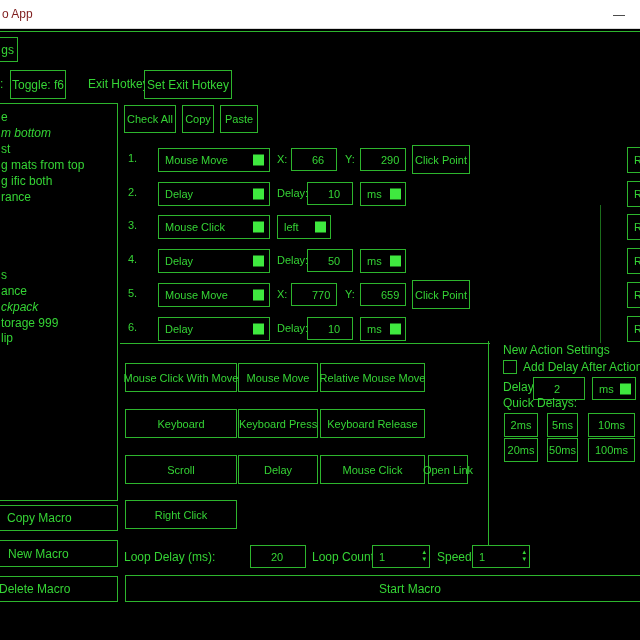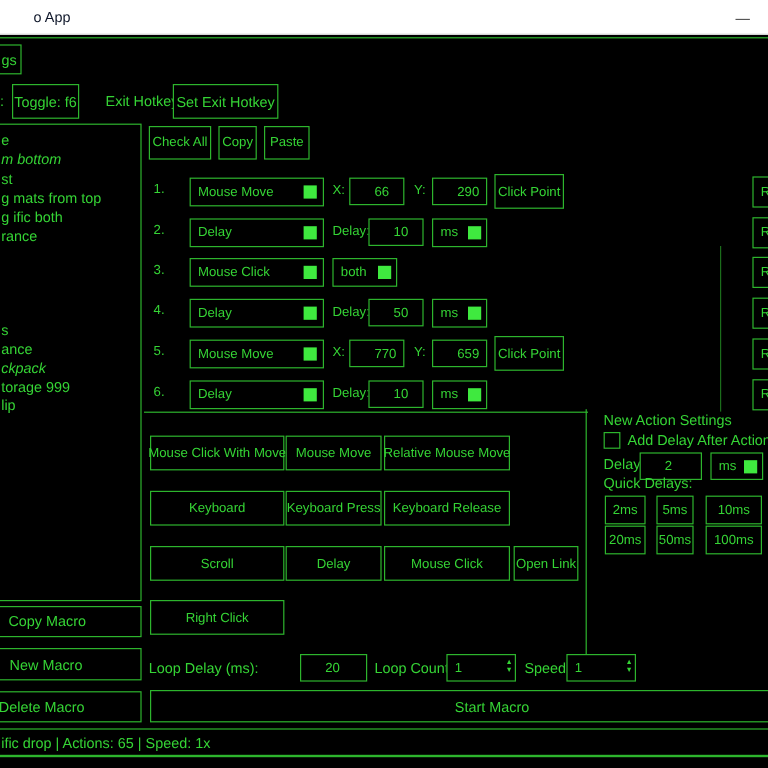--- a/index.html
+++ b/index.html
@@ -31,21 +31,21 @@
     position:absolute; width:11px; height:11px; background:#3fe93f;
     top:50%; transform:translateY(-50%);
   }
   .line { position:absolute; background:#2db52d; }
   .dimline { position:absolute; background:#1b6d1b; }
   .panel { position:absolute; background:#000; border:1px solid #2db52d; }
   .list-item { position:absolute; left:1px; font-size:12px; color:#35d435; white-space:nowrap; height:15px; }
   .spin-arrows { position:absolute; right:3px; top:2px; display:flex; flex-direction:column; line-height:7px; font-size:7px; color:#35d435; }
   .chk { position:absolute; width:14px; height:14px; border:1px solid #2db52d; background:#000; }
   #titlebar { position:absolute; left:0; top:0; width:640px; height:29px; background:#ffffff; border-bottom:1px solid #d9d9d9; }
-  #titlebar .title { position:absolute; left:2px; top:7px; font-size:12px; color:#0f172a;margin-left:26px; }
+  #titlebar .title { position:absolute; left:2px; top:7px; font-size:12px; color:#7f1d1d; }
   #min-btn { position:absolute; left:598px; top:0; width:42px; height:29px; display:flex; align-items:center; justify-content:center; color:#333; font-size:12px; }
 </style>
 </head>
 <body>
 
 <div id="app">
 
   <div id="titlebar">
     <span class="title">o App</span>
     <div id="min-btn">
@@ -113,21 +113,21 @@
     <span class="sq" style="right:4px;"></span>
   </div>
   <div class="btn btn-left" style="left:627px; top:181px; width:45px; height:26px; padding-left:6px;">R</div>
 
   <span class="lbl-sm" style="left:128px; top:219px;">3.</span>
   <div class="dd" style="left:158px; top:215px; width:112px; height:24px;">
     <span class="dd-text">Mouse Click</span>
     <span class="sq" style="right:5px;"></span>
   </div>
   <div class="dd" style="left:277px; top:215px; width:54px; height:24px;">
-    <span class="dd-text">both</span>
+    <span class="dd-text">left</span>
     <span class="sq" style="right:4px;"></span>
   </div>
   <div class="btn btn-left" style="left:627px; top:214px; width:45px; height:26px; padding-left:6px;">R</div>
 
   <span class="lbl-sm" style="left:128px; top:253px;">4.</span>
   <div class="dd" style="left:158px; top:249px; width:112px; height:24px;">
     <span class="dd-text">Delay</span>
     <span class="sq" style="right:5px;"></span>
   </div>
   <span class="lbl-sm" style="left:277px; top:254px;">Delay:</span>
@@ -171,21 +171,21 @@
   <div class="btn" style="left:238px; top:363px; width:80px; height:29px;">Mouse Move</div>
   <div class="btn" style="left:320px; top:363px; width:105px; height:29px;">Relative Mouse Move</div>
 
   <div class="btn" style="left:125px; top:409px; width:112px; height:29px;">Keyboard</div>
   <div class="btn" style="left:238px; top:409px; width:80px; height:29px;">Keyboard Press</div>
   <div class="btn" style="left:320px; top:409px; width:105px; height:29px;">Keyboard Release</div>
 
   <div class="btn" style="left:125px; top:455px; width:112px; height:29px;">Scroll</div>
   <div class="btn" style="left:238px; top:455px; width:80px; height:29px;">Delay</div>
   <div class="btn" style="left:320px; top:455px; width:105px; height:29px;">Mouse Click</div>
-  <div class="btn" style="left:428px; top:455px; width:54px; height:29px;">Open Link</div>
+  <div class="btn" style="left:428px; top:455px; width:40px; height:29px;">Open Link</div>
 
   <div class="btn" style="left:125px; top:500px; width:112px; height:29px;">Right Click</div>
 
   <span class="lbl" style="left:503px; top:343px;text-align:center;">New Action Settings</span>
   <div class="chk" style="left:503px; top:360px;"></div>
   <span class="lbl" style="left:523px; top:360px;">Add Delay After Action</span>
   <span class="lbl" style="left:503px; top:380px;">Delay:</span>
   <input class="inp" style="left: 533px; top: 377px; width: 52px; height: 23px;" value="2">
   <div class="dd" style="left:592px; top:377px; width:44px; height:23px;">
     <span class="dd-text">ms</span>
@@ -213,17 +213,14 @@
   <div class="dd" style="left:472px; top:545px; width:58px; height:23px;">
     <span class="dd-text">1</span>
     <span class="spin-arrows">
         <span>▴</span>
         <span>▾</span>
       </span>
   </div>
 
   <div class="btn" style="left:125px; top:575px; width:570px; height:27px; font-size:12px;">Start Macro</div>
 
-  <div class="abs" style="left:0; top:607px; width:640px; height:24px; border-top:1px solid #2db52d; border-bottom:2px solid #2db52d; background:#000;">
-    <span style="position:absolute; left:1px; top:4px; font-size:12px; color:#35d435; white-space:nowrap;">ific drop | Actions: 65 | Speed: 1x</span>
-  </div>
 
 </div>
 
 </body></html>

